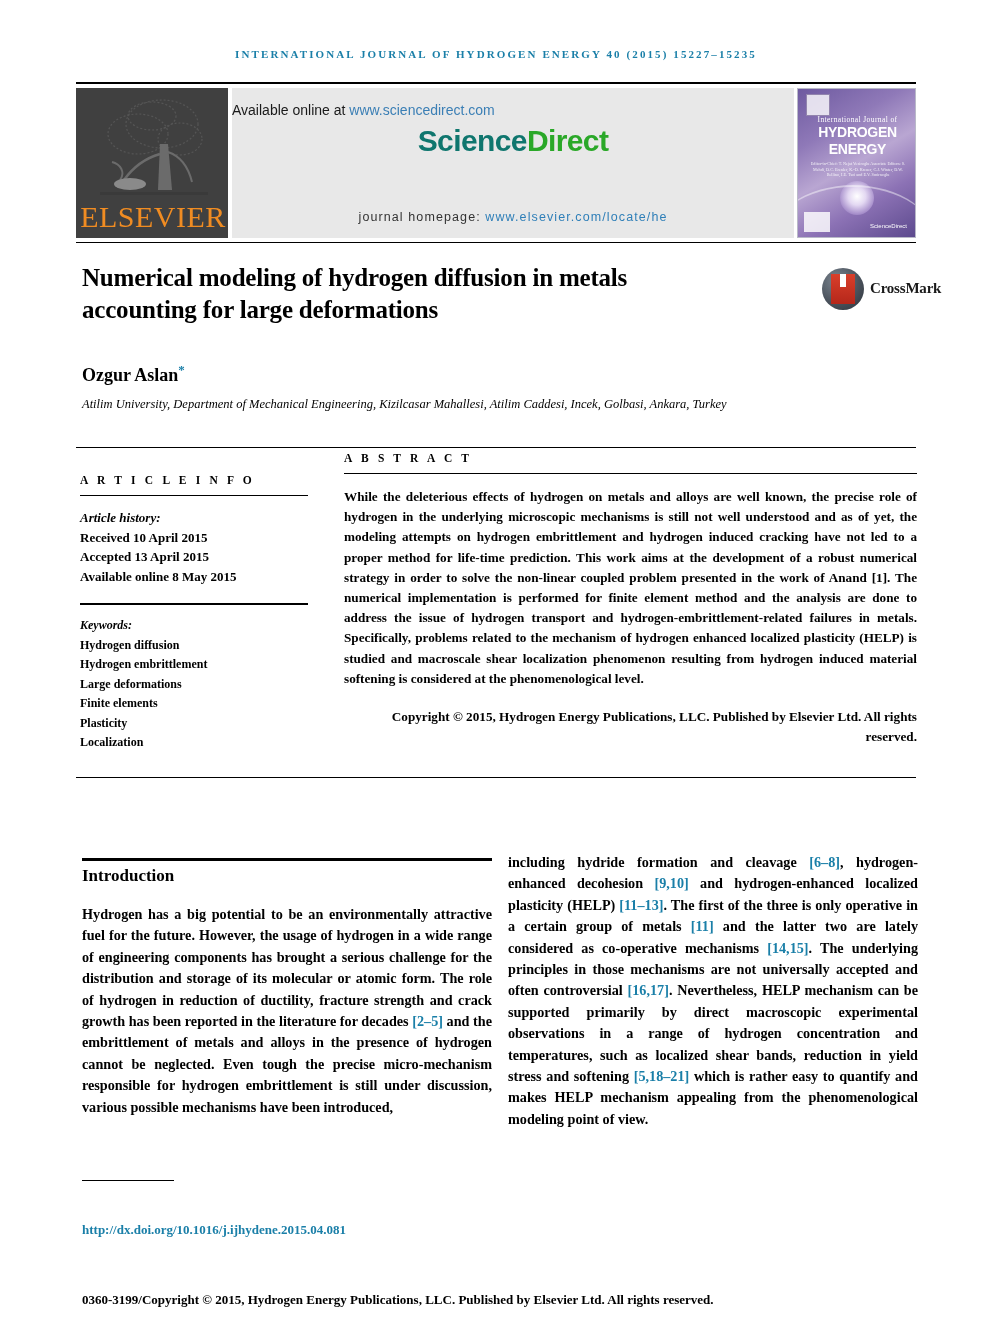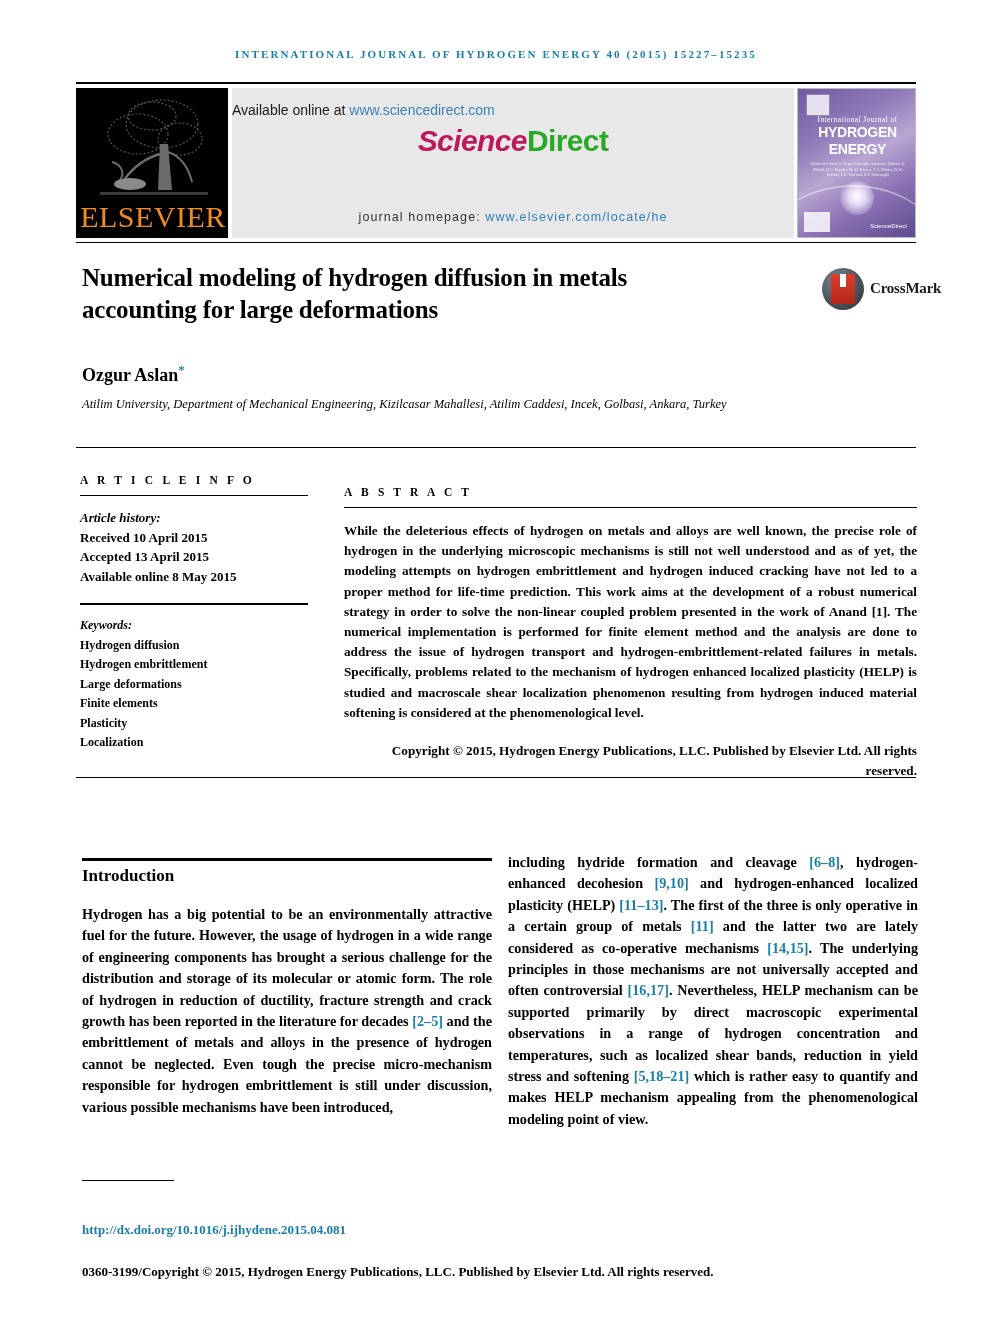--- a/index.html
+++ b/index.html
@@ -42,21 +42,21 @@
     left: 76px; top: 82px;
     width: 840px;
     height: 155px;
     border-top: 2px solid #000;
   }
   .elsevier-logo {
     position: absolute;
     left: 0px; top: 4px;
     width: 152px;
     height: 150px;
-    background: #000000;
+    background: #404040;
   }
   .tree-wrap {
     position: absolute;
     left: 14px; top: 6px;
     width: 125px;
     height: 110px;
   }
   .elsevier-word {
     position: absolute;
     left: 4px; top: 112px;
@@ -89,21 +89,21 @@
   .sd-logo {
     position: absolute;
     left: 0; top: 36px;
     width: 562px;
     text-align: center;
     font-family: "Liberation Sans", sans-serif;
     font-size: 30px;
     font-weight: bold;
     letter-spacing: -0.6px;
   }
-  .sd-logo .sci { color: #be185d; font-style: italic; }
+  .sd-logo .sci { color: #0f766e; }
   .sd-logo .dir { color: #2aa828; }
   .homepage-line {
     position: absolute;
     left: 0; bottom: 14px;
     width: 562px;
     text-align: center;
     font-family: "Liberation Sans", sans-serif;
     font-size: 12.5px;
     letter-spacing: 1.1px;
     color: #333;
@@ -264,21 +264,21 @@
     width: 840px;
     border-top: 1px solid #000;
   }
   .col-info {
     position: absolute;
     left: 80px; top: 474px;
     width: 228px;
   }
   .col-abstract {
     position: absolute;
-    left: 344px; top: 486px;
+    left: 344px; top: 452px;
     width: 573px;
   }
   .sec-label {
     font-family: "Liberation Serif", serif;
     font-size: 11.5px;
     font-weight: bold;
     letter-spacing: 3.2px;
   }
   .thin-rule {
     border-top: 1px solid #000;
@@ -380,21 +380,21 @@
   .doi-line {
     position: absolute;
     left: 82px; top: 1222px;
     font-family: "Liberation Serif", serif;
     font-size: 13px;
     color: #1a7fa8;
     font-weight: bold;
   }
   .issn-line {
     position: absolute;
-    left: 82px; top: 1264px;
+    left: 82px; top: 1292px;
     width: 800px;
     font-family: "Liberation Serif", serif;
     font-size: 13px;
     font-weight: bold;
   }
 </style>
 </head>
 <body>
 
 <div class="page">

